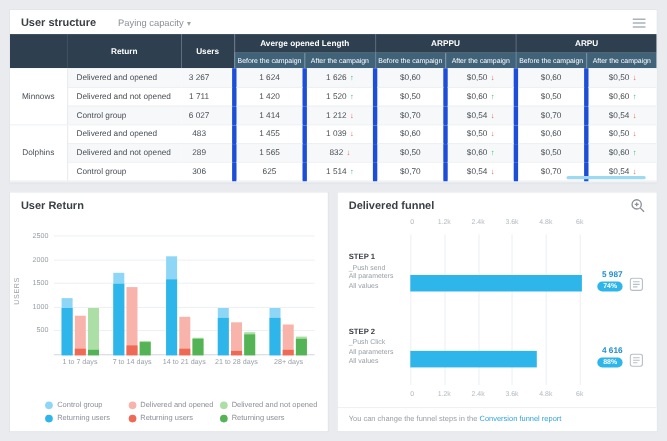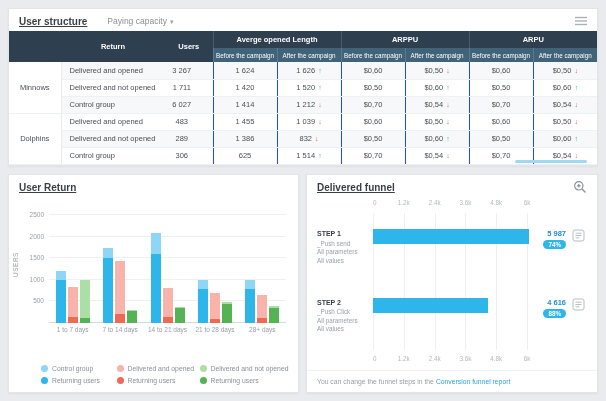--- a/index.html
+++ b/index.html
@@ -3,36 +3,36 @@
 <meta charset="utf-8">
 <style>
   * { margin:0; padding:0; box-sizing:border-box; }
   html,body { width:606px; height:401px; }
   body { background:#e9ebee; font-family:"Liberation Sans","DejaVu Sans",sans-serif; position:relative; color:#444; overflow:hidden; }
   .panel { position:absolute; background:#fff; border:1px solid #e2e5e8; box-shadow:0 1px 2px rgba(0,0,0,.05); overflow:hidden; }
   #top-panel { left:8px; top:8px; width:590px; height:158px; }
   #left-panel { left:8px; top:174px; width:291px; height:219px; }
   #right-panel { left:306px; top:174px; width:292px; height:219px; }
   .panel-head { display:flex; align-items:center; padding:6px 10px 4px; height:22px; }
-  .panel-title { font-size:10px; font-weight:bold; color:#3a3f44;text-decoration:underline; }
+  .panel-title { font-size:10px; font-weight:bold; color:#3a3f44; }
   .filter { margin-left:20px; font-size:8.5px; color:#8a9097; cursor:pointer; }
   .caret { font-size:7px; color:#9aa0a6; margin-left:3px; }
   .head-icon { margin-left:auto; display:flex; align-items:center; cursor:pointer; }
 
   
   #structure-table { width:100%; border-collapse:collapse; table-layout:fixed; }
   #structure-table th { font-weight:normal; color:#fff; }
   .th-dark { background:#2e3f50; font-size:7.5px; font-weight:bold !important; }
   .th-group { background:#2e3f50; font-size:7.5px; font-weight:bold !important; height:17px; border-left:1px solid rgba(255,255,255,.14); }
   .th-sub { background:#41637a; font-size:6.3px; height:14px; border-left:1px solid rgba(255,255,255,.14); }
   #structure-table tbody td { height:17px; border-bottom:1px solid #eef1f3; text-align:center; color:#4a4f54; font-size:7.5px; }
   td.groupname { background:#fff; border-right:1px solid #e8ecef; color:#555; }
   td.seg { text-align:left !important; padding-left:8px; }
   td.users { text-align:right; padding-right:14px; }
-  td.num { border-left:1px solid #1d4ed8; }
+  td.num { border-left:4px solid #1d4ed8; }
   tr.odd td { background:#f6f8f9; }
   tr.odd td.groupname { background:#fff; }
   tr.group-start td { border-top:1px solid #dde2e6; }
   .arrow { font-size:7px; margin-left:3px; }
   .arrow.up { color:#2bb673; }
   .arrow.down { color:#e2574c; }
   #table-scrollbar { position:absolute; bottom:2px; right:10px; width:72px; height:3px; background:#9ed9f2; border-radius:2px; cursor:pointer; }
 
   
   #ur-ylabel { position:absolute; left:-6px; top:86px; transform:rotate(-90deg); font-size:6.5px; color:#9aa0a6; letter-spacing:.5px; }
@@ -52,21 +52,21 @@
 
   
   #cf-body { position:absolute; left:10px; right:10px; top:26px; bottom:30px; }
   #cf-grid { position:absolute; left:56px; right:60px; top:12px; bottom:12px; }
   .vline { position:absolute; top:0; bottom:0; width:1px; background:#edf0f2; }
   #cf-axis-top { position:absolute; left:56px; right:60px; top:-2px; height:9px; }
   #cf-axis-bottom { position:absolute; left:56px; right:60px; bottom:-2px; height:9px; }
   .axis-label { position:absolute; font-size:6.3px; color:#b3b9bf; transform:translateX(-50%); }
   .axis-label.first { transform:none; }
   #cf-rows { position:absolute; left:0; right:0; top:12px; bottom:12px; display:flex; flex-direction:column; justify-content:space-around; }
-  .step-row { display:flex; align-items:flex-start; }
+  .step-row { display:flex; align-items:flex-end; }
   .step-info { width:56px; font-size:6.3px; color:#9aa0a6; line-height:1.35; }
   .step-label { font-size:7px; font-weight:bold; color:#3a3f44; margin-bottom:1px; }
   .bar-track { flex:1; height:15px; position:relative; }
   .hbar { position:absolute; left:0; top:0; bottom:0; background:#2eb5ea; cursor:pointer; }
   .value-col { width:40px; display:flex; flex-direction:column; align-items:flex-end; justify-content:center; gap:2px; padding-right:3px; }
   .value { font-size:7.5px; font-weight:bold; color:#1d8fd1; }
   .badge { font-size:6.3px; color:#fff; background:#2eb5ea; border-radius:7px; padding:1px 5px; font-weight:bold; }
   .icon-col { width:18px; display:flex; justify-content:center; cursor:pointer; }
   #cf-footer { position:absolute; left:0; right:0; bottom:0; border-top:1px solid #eef0f2; padding:7px 10px; font-size:6.8px; color:#9aa0a6; background:#fff; }
   #cf-footer a { color:#2fa3e0; text-decoration:none; margin-left:2px; cursor:pointer; }
@@ -157,21 +157,21 @@
           <td class="num">1 455</td>
           <td class="num">1 039<span class="arrow down">↓</span></td>
           <td class="num">$0,60</td>
           <td class="num">$0,50<span class="arrow down">↓</span></td>
           <td class="num">$0,60</td>
           <td class="num">$0,50<span class="arrow down">↓</span></td>
         </tr>
         <tr class="odd">
           <td class="seg">Delivered and not opened</td>
           <td class="users">289</td>
-          <td class="num">1 386</td>
+          <td class="num">1 565</td>
           <td class="num">832<span class="arrow down">↓</span></td>
           <td class="num">$0,50</td>
           <td class="num">$0,60<span class="arrow up">↑</span></td>
           <td class="num">$0,50</td>
           <td class="num">$0,60<span class="arrow up">↑</span></td>
         </tr>
         <tr>
           <td class="seg">Control group</td>
           <td class="users">306</td>
           <td class="num">625</td>

